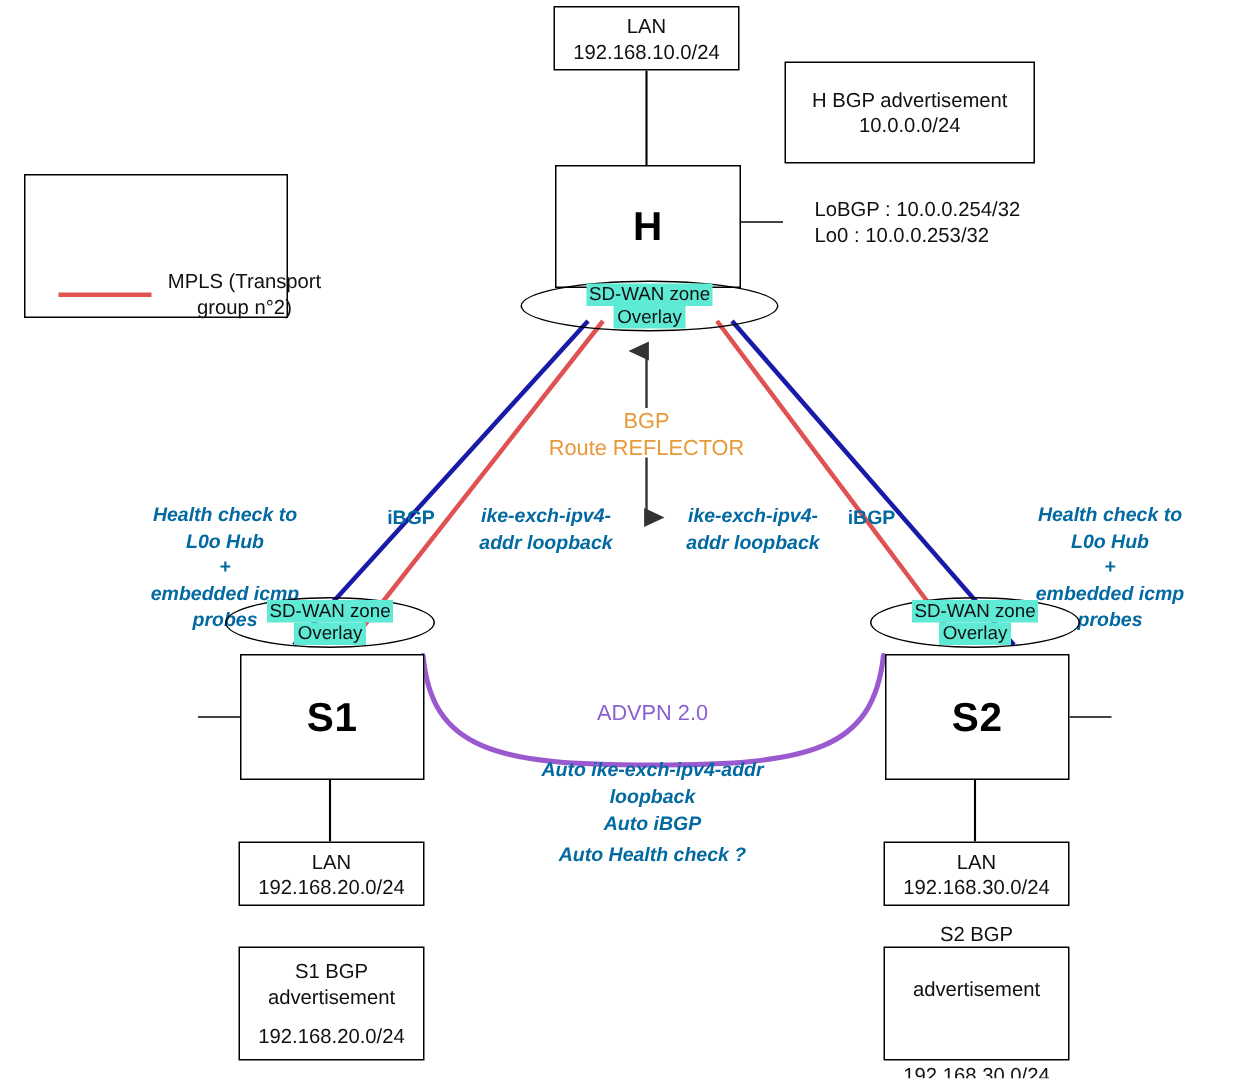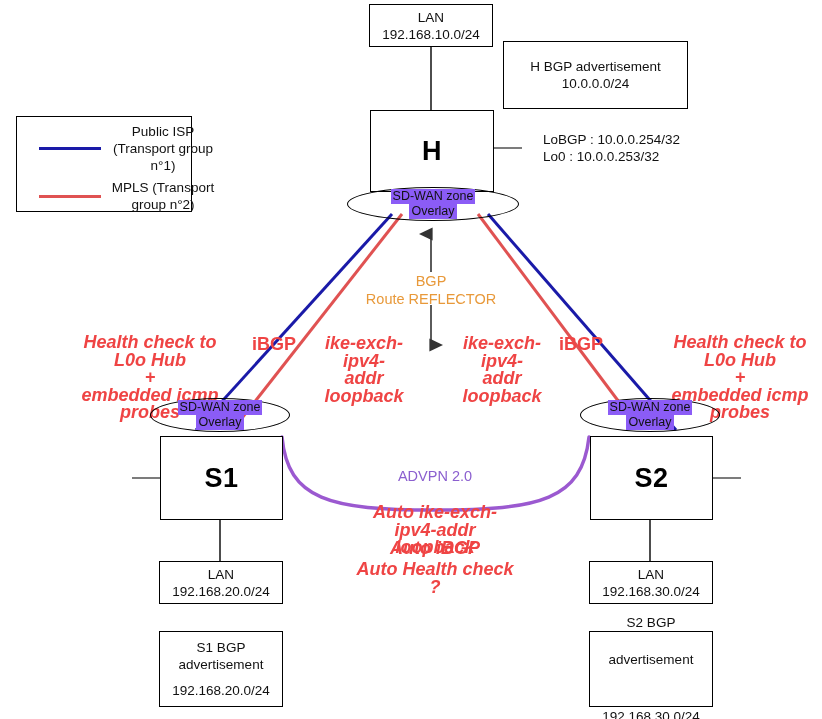--- a/index.html
+++ b/index.html
@@ -65,21 +65,21 @@
     display: flex;
     flex-direction: column;
     align-items: center;
     justify-content: center;
     text-align: center;
     font-size: 12.5px;
     line-height: 15px;
     color: #111111;
     z-index: 6;
   }
-  .ellipse .ell-inner { background: #8b5cf6; padding: 0 2px; text-align: right; }
+  .ellipse .ell-inner { background: #5eead4; padding: 0 2px; text-align: right; }
   .legend {
     position: absolute;
     box-sizing: border-box;
     border: 1.4px solid #000000;
     background: #ffffff;
     z-index: 7;
   }
   .legend-row {
     display: flex;
     align-items: center;
@@ -95,24 +95,24 @@
   }
   .legend-label {
     font-size: 13.5px;
     line-height: 17px;
     color: #111111;
     text-align: center;
     width: 108px;
   }
   .ann {
     position: absolute;
-    color: #ef4444;
+    color: #0369a1;
     font-style: italic;
     font-weight: bold;
-    font-size: 18px;
+    font-size: 13px;
     line-height: 17.5px;
     text-align: center;
   }
   .ann-plain {
     position: absolute;
     color: #E8993A;
     font-weight: normal;
     font-size: 14.5px;
     line-height: 18px;
     text-align: center;
@@ -163,39 +163,33 @@
     <line x1="392" y1="214" x2="196" y2="430" stroke="#1A1AA8" stroke-width="3"></line>
     <line x1="488" y1="214" x2="676" y2="430" stroke="#1A1AA8" stroke-width="3"></line>
 
     <path d="M282,437 C288,500 330,510 435,510 C540,510 582,500 589,437" fill="none" stroke="#9B59D0" stroke-width="3.4" stroke-linecap="round"></path>
 
     <line x1="431" y1="272" x2="431" y2="234" stroke="#333333" stroke-width="1.6" marker-end="url(#arrUp)"></line>
     <line x1="431" y1="305" x2="431" y2="345" stroke="#333333" stroke-width="1.6" marker-end="url(#arrDown)"></line>
   </svg>
 
   <div class="legend" style="left:16px; top:116px; width:176px; height:96px;">
-    <div class="legend-row" style="left:22px; top:6px;">
-      <span class="legend-swatch" style="border-top-color:#1A1AA8;"></span>
-      <span class="legend-label">Public ISP
-(Transport group
-n°1)</span>
-    </div>
     <div class="legend-row" style="left:22px; top:62px;">
       <span class="legend-swatch" style="border-top-color:#E05252;"></span>
       <span class="legend-label">MPLS  (Transport
 group n°2)</span>
     </div>
   </div>
 
   <div class="info-box" style="left:369px; top:4px; width:124px; height:43px;">
     <span>LAN</span>
     <span>192.168.10.0/24</span>
   </div>
 
-  <div class="info-box" style="left:503px; top:41px; width:185px; height:68px;">
+  <div class="info-box" style="left:523px; top:41px; width:167px; height:68px;">
     <span>H BGP advertisement</span>
     <span>10.0.0.0/24</span>
   </div>
 
   <div class="node-box" style="left:370px; top:110px; width:124px; height:82px;">
     <span class="node-title">H</span>
   </div>
 
   <div class="side-text" style="left:543px; top:131px; width:190px;">LoBGP : 10.0.0.254/32
 Lo0 : 10.0.0.253/32</div>

